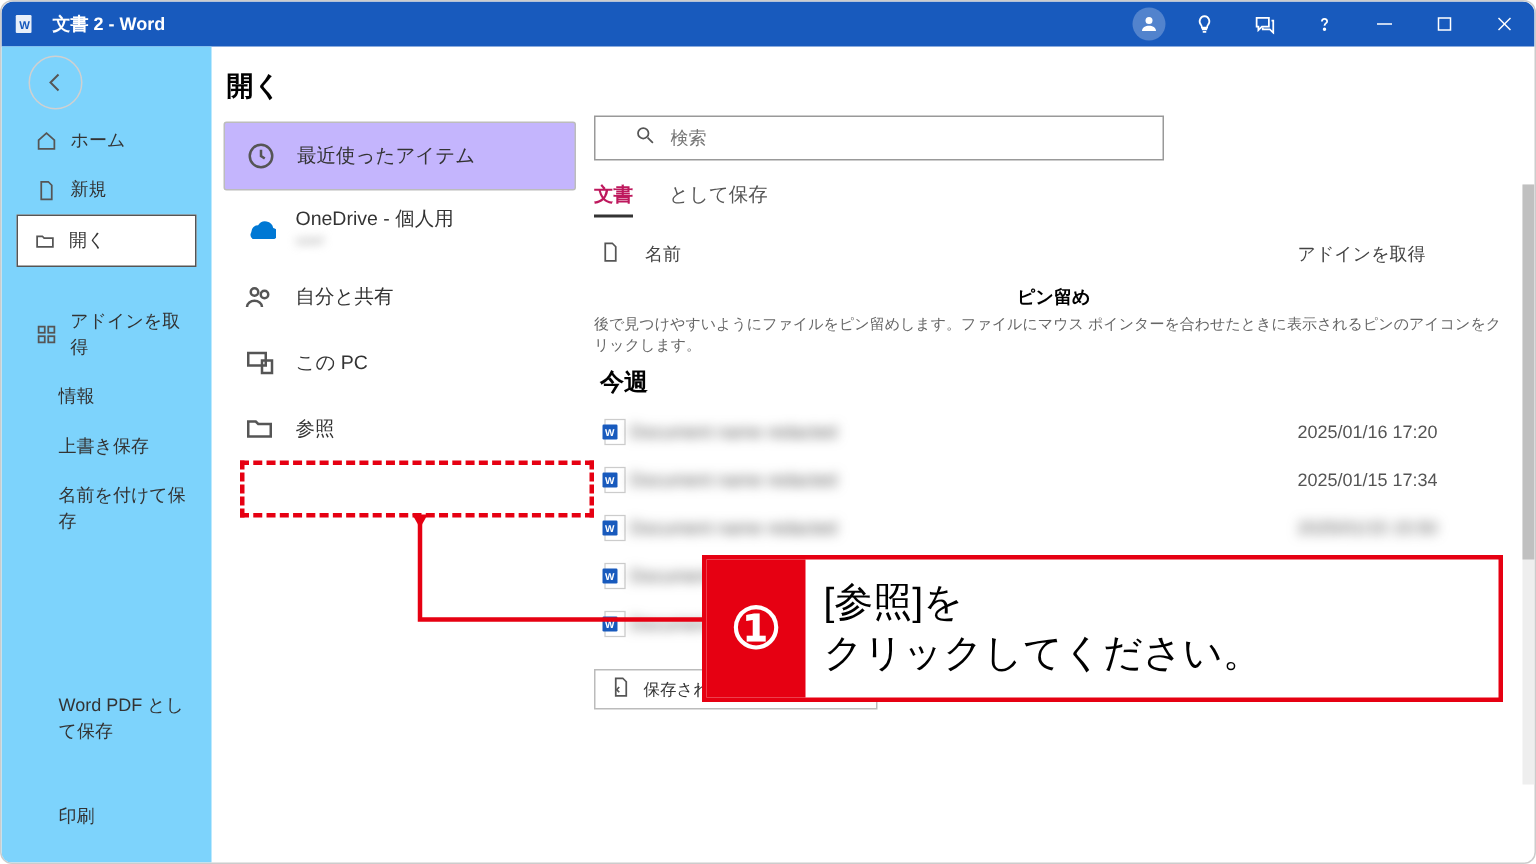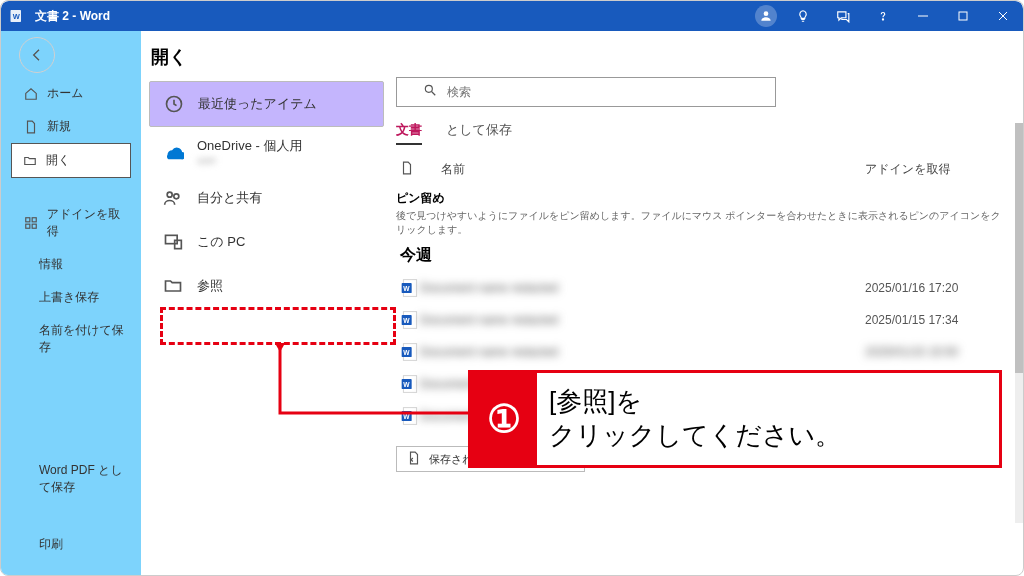--- a/index.html
+++ b/index.html
@@ -35,22 +35,22 @@
   
   .dashed-highlight { border:3px dashed #e60012; position:absolute; pointer-events:none; }
   
   .filespane { flex:1; padding-right: 14px; position:relative; }
   .searchbox { width: 380px; height: 30px; border:1px solid #999; display:flex; align-items:center; padding:0 26px; gap:10px; margin-bottom: 14px; }
   .searchbox input { border:none; outline:none; font-size:12px; flex:1; }
   .tabs { display:flex; gap:24px; font-size:13px; margin-bottom: 10px; }
   .tabs .tab { padding-bottom:4px; color:#555; }
   .tabs .tab.active { font-weight:bold; border-bottom:2px solid #333; color:#be185d;text-align:right; }
   .listhead { display:flex; align-items:center; gap:12px; padding:6px 4px 8px 4px; font-size:12px; color:#444; }
-  .listhead .name { flex:1; margin-left:15px; }
-  .pin-section .head { font-weight:bold; font-size:12px; margin-top:4px; }
+  .listhead .name { flex:1; margin-left:4px; }
+  .pin-section .head { font-weight:bold; font-size:12px; margin-top:4px;text-align:center; }
   .pin-section .hint { font-size:10px; color:#666; margin:2px 0 8px 0; }
   .group-head { font-weight:bold; font-size:16px; margin:6px 4px; }
   .filerow { display:flex; align-items:center; padding:6px 4px; }
   .filerow .ficon { width:20px; height:20px; }
   .filerow .fname { flex:1; font-size:12px; color:#555; }
   .filerow .fdate { font-size:12px; color:#555; width:140px; text-align:left; }
   .blur { filter: blur(4px); color:#888; }
   .scrollbar { position:absolute; right:0; top:80px; width:8px; height:400px; background:#eee; }
   .scrollbar .thumb { width:8px; height:250px; background:#c0c0c0; }
   

